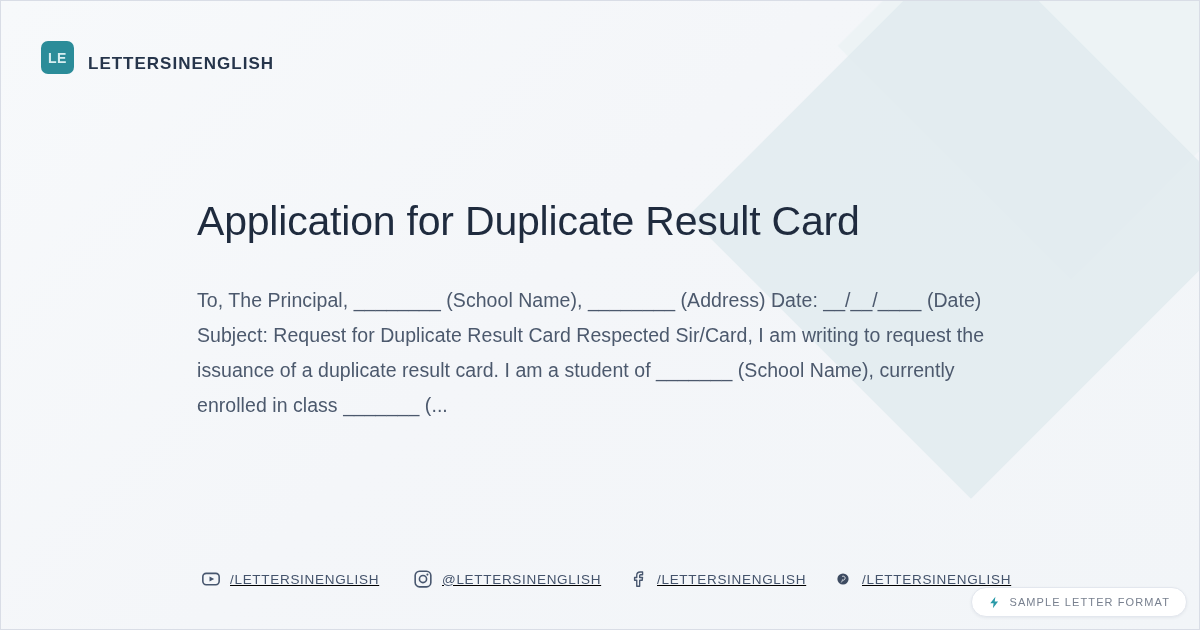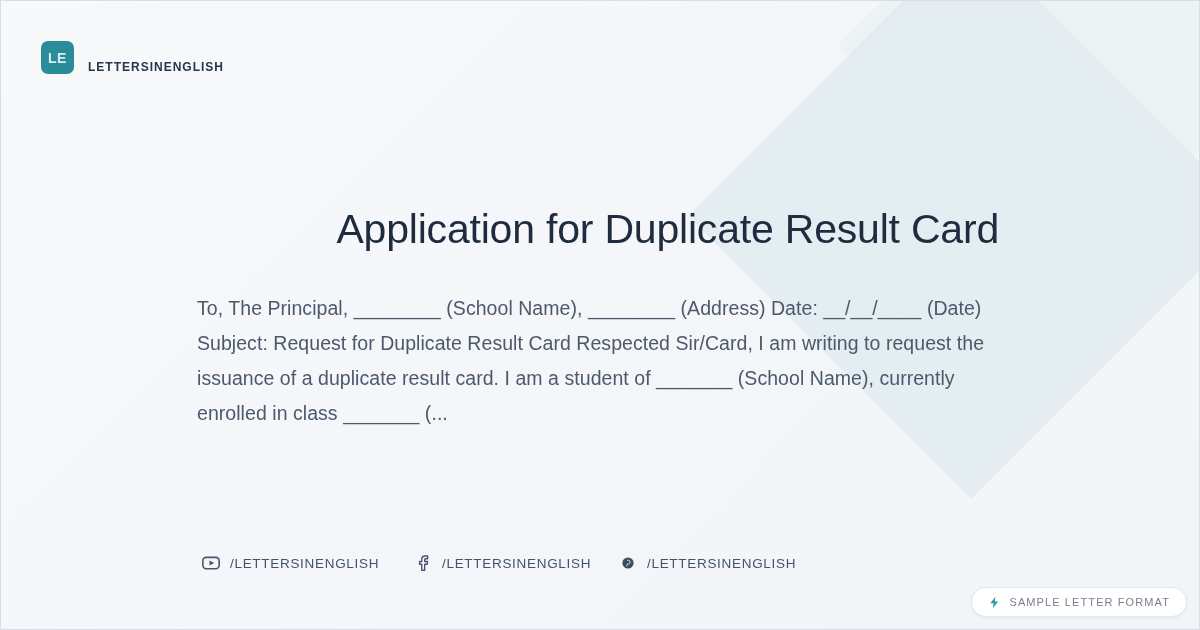--- a/index.html
+++ b/index.html
@@ -65,61 +65,62 @@
     background: #2b8c99;
     color: #d7eef1;
     font-size: 14px;
     font-weight: 700;
     letter-spacing: 0.5px;
     display: flex;
     align-items: center;
     justify-content: center;
   }
   .brand-name {
-    font-size: 12px;
+    font-size: 17px;
     font-weight: 700;
     letter-spacing: 1.0px;
     color: #26354b;
     margin-top: 12px;
   }
 
   
   .content {
     position: absolute;
     left: 196px;
     top: 196px;
     width: 810px;
     z-index: 5;
   }
   .title {
-    margin: 8px;
+    margin: 0;
     font-size: 41px;
     line-height: 1.18;
     font-weight: 400;
     color: #1f2b3e;
-    text-align: right;
+    text-align: left;
     letter-spacing: -0.2px;
   }
   .excerpt {
     margin: 38px 0 0 0;
     font-size: 19.5px;
     line-height: 35px;
     color: #4c596d;
     text-align: left;
     letter-spacing: 0.05px;
   }
 
   
   .socials {
     position: absolute;
     left: 200px;
-    top: 552px;
+    top: 568px;
     display: flex;
     align-items: center;
     z-index: 5;
+    text-decoration: underline;
   }
   .social {
     display: flex;
     align-items: center;
     gap: 9px;
   }
   .social + .social { margin-left: 0; }
   .social-icon {
     display: flex;
     align-items: center;
@@ -181,20 +182,30 @@
     <div class="social" style="width:212px">
       <span class="social-icon">
         <svg width="20" height="20" viewBox="0 0 24 24" fill="none">
           <rect x="2.2" y="5.2" width="19.6" height="13.6" rx="4" stroke="#47566e" stroke-width="1.9"></rect>
           <path d="M10.2 8.9l5.6 3.1-5.6 3.1V8.9z" fill="#47566e"></path>
         </svg>
       </span>
       <span class="social-label">/LETTERSINENGLISH</span>
     </div>
 
+    <div class="social" style="width:215px">
+      <span class="social-icon">
+        <svg width="20" height="20" viewBox="0 0 24 24" fill="none">
+          <rect x="2.6" y="2.6" width="18.8" height="18.8" rx="5.2" stroke="#47566e" stroke-width="1.9"></rect>
+          <circle cx="12" cy="12" r="4.3" stroke="#47566e" stroke-width="1.9"></circle>
+          <circle cx="17.3" cy="6.7" r="1.25" fill="#47566e"></circle>
+        </svg>
+      </span>
+      <span class="social-label">@LETTERSINENGLISH</span>
+    </div>
 
     <div class="social" style="width:205px">
       <span class="social-icon">
         <svg width="20" height="20" viewBox="0 0 24 24" fill="none">
           <path d="M14.6 3.6h2.9v3.3h-2.4c-.75 0-1.1.42-1.1 1.15v2.1h3.45l-.48 3.4h-2.97v7.1h-3.5v-7.1H7.9v-3.4h2.6V7.6c0-2.45 1.5-4 4.1-4z" stroke="#47566e" stroke-width="1.65" stroke-linejoin="round" fill="none"></path>
         </svg>
       </span>
       <span class="social-label">/LETTERSINENGLISH</span>
     </div>
 

